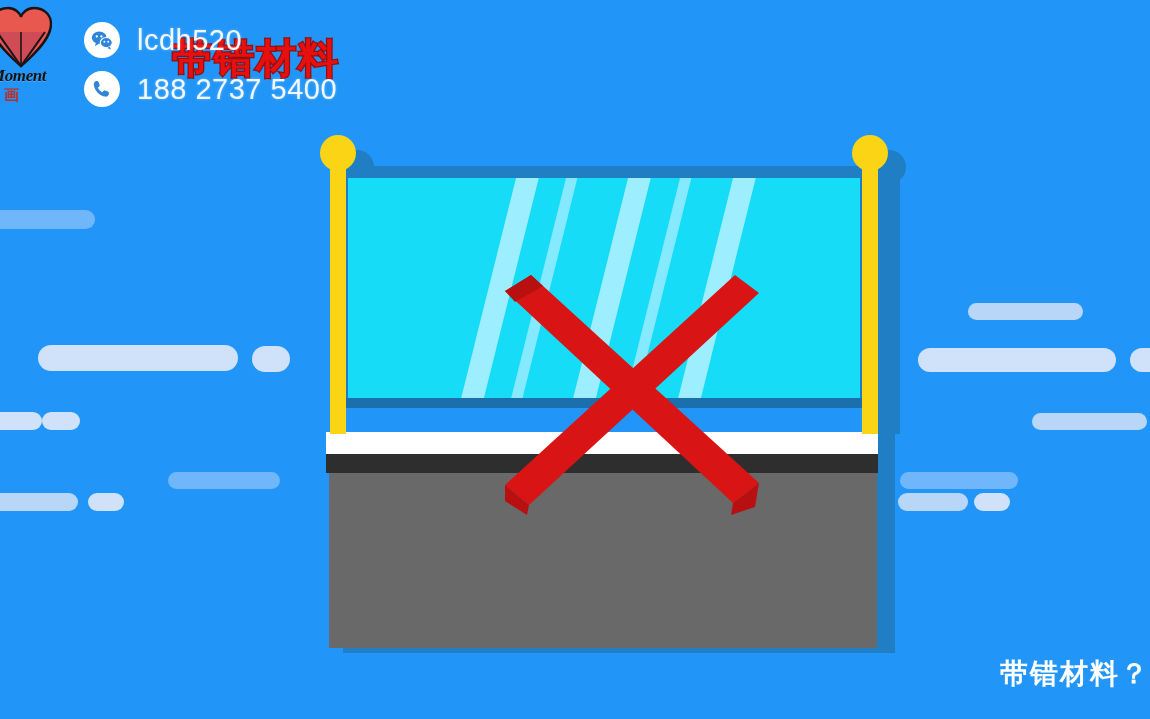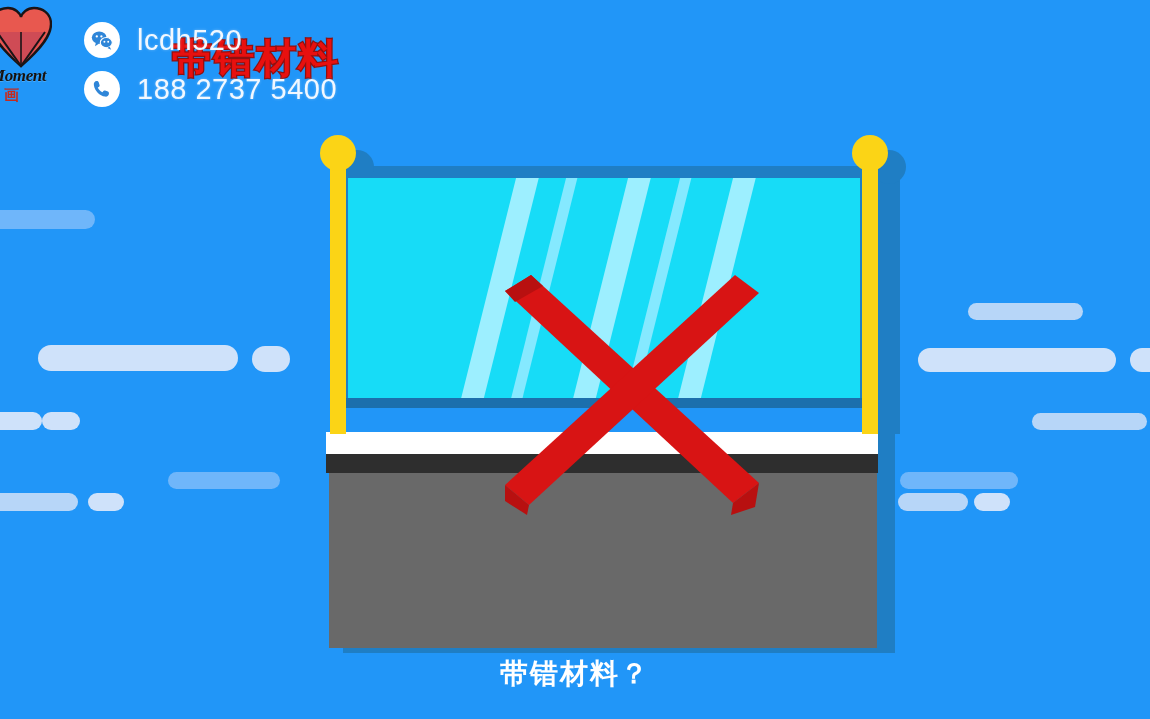--- a/index.html
+++ b/index.html
@@ -247,21 +247,21 @@
   }
 
   
   #red-x { position: absolute; left: 505px; top: 275px; z-index: 30; }
 
   
   #caption {
     position: absolute;
     left: 0; top: 655px;
     width: 1150px;
-    text-align: center;
+    text-align: right;
     color: #ffffff;
     font-size: 28px;
     font-weight: bold;
     letter-spacing: 2px;
     z-index: 35;
   }
 </style>
 </head>
 <body>
 

